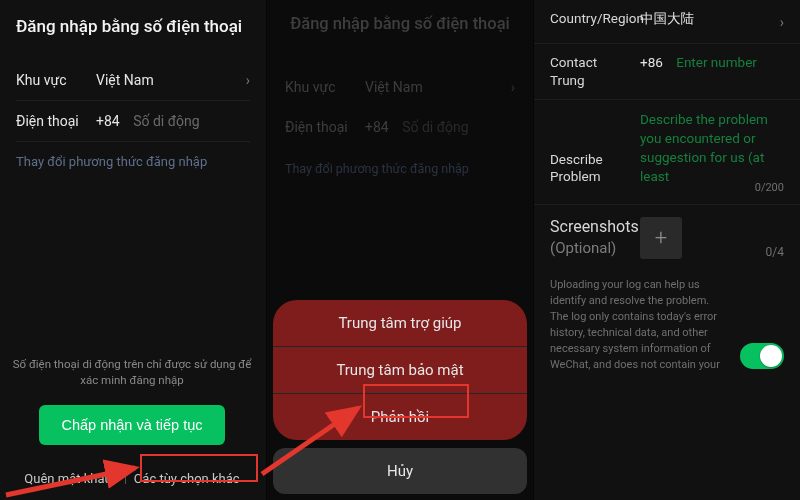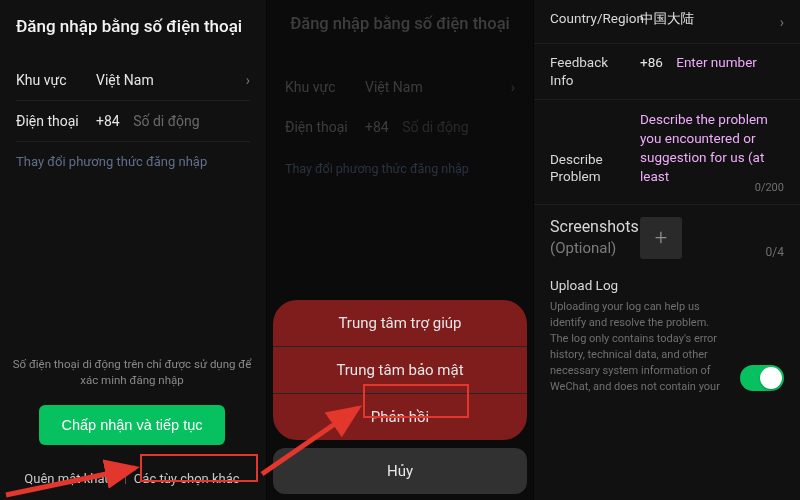--- a/index.html
+++ b/index.html
@@ -164,21 +164,21 @@
   }
   .p3-label {
     width: 82px;
     color: #d8d8d8;
     line-height: 1.3;
     flex-shrink: 0;
   }
   .p3-sublabel { color: #7c7c7c; font-size: 15px; display: block; margin-top: 2px; }
   .p3-valuewrap { flex: 1; min-width: 0; padding-left: 8px; position: relative; }
   .p3-value { color: #e4e4e4; }
-  .p3-placeholder { color: #f0abfc; }
+  .p3-placeholder { color: #15803d; }
   .p3-chevron { color: #777; font-size: 14px; margin-left: auto; align-self: center; }
   .p3-counter {
     position: absolute;
     right: 0;
     bottom: -8px;
     color: #6f6f6f;
     font-size: 11px;
   }
   .p3-descrow { align-items: flex-end; padding-bottom: 18px; border-bottom: 1px solid #1e1e1e; }
   .p3-descrow .p3-placeholder { line-height: 1.4; display: block; }
@@ -300,21 +300,21 @@
 
     <div class="p3-row p3-row-div">
       <div class="p3-label">Country/Region</div>
       <div class="p3-valuewrap">
         <span class="p3-value">中国大陆</span>
       </div>
       <div class="p3-chevron">›</div>
     </div>
 
     <div class="p3-row p3-row-div">
-      <div class="p3-label">Feedback Info</div>
+      <div class="p3-label">Contact Trung</div>
       <div class="p3-valuewrap">
         <span class="p3-value">+86</span>
         <span class="p3-placeholder" style="margin-left:10px">Enter number</span>
       </div>
     </div>
 
     <div class="p3-row p3-descrow">
       <div class="p3-label">Describe Problem</div>
       <div class="p3-valuewrap">
         <span class="p3-placeholder">Describe the problem you encountered or suggestion for us (at least</span>
@@ -329,21 +329,20 @@
       </div>
       <div class="p3-valuewrap">
         <div class="p3-addtile">
           <span>+</span>
         </div>
       </div>
       <div class="p3-sscounter">0/4</div>
     </div>
 
     <div class="p3-upload">
-      <div class="p3-upload-title">Upload Log</div>
       <div class="p3-upload-desc">Uploading your log can help us identify and resolve the problem. The log only contains today's error history, technical data, and other necessary system information of WeChat, and does not contain your</div>
       <div class="toggle">
         <div class="toggle-knob"></div>
       </div>
     </div>
   </div>
 
 </div>
 
 <div class="redbox rb1"></div>

